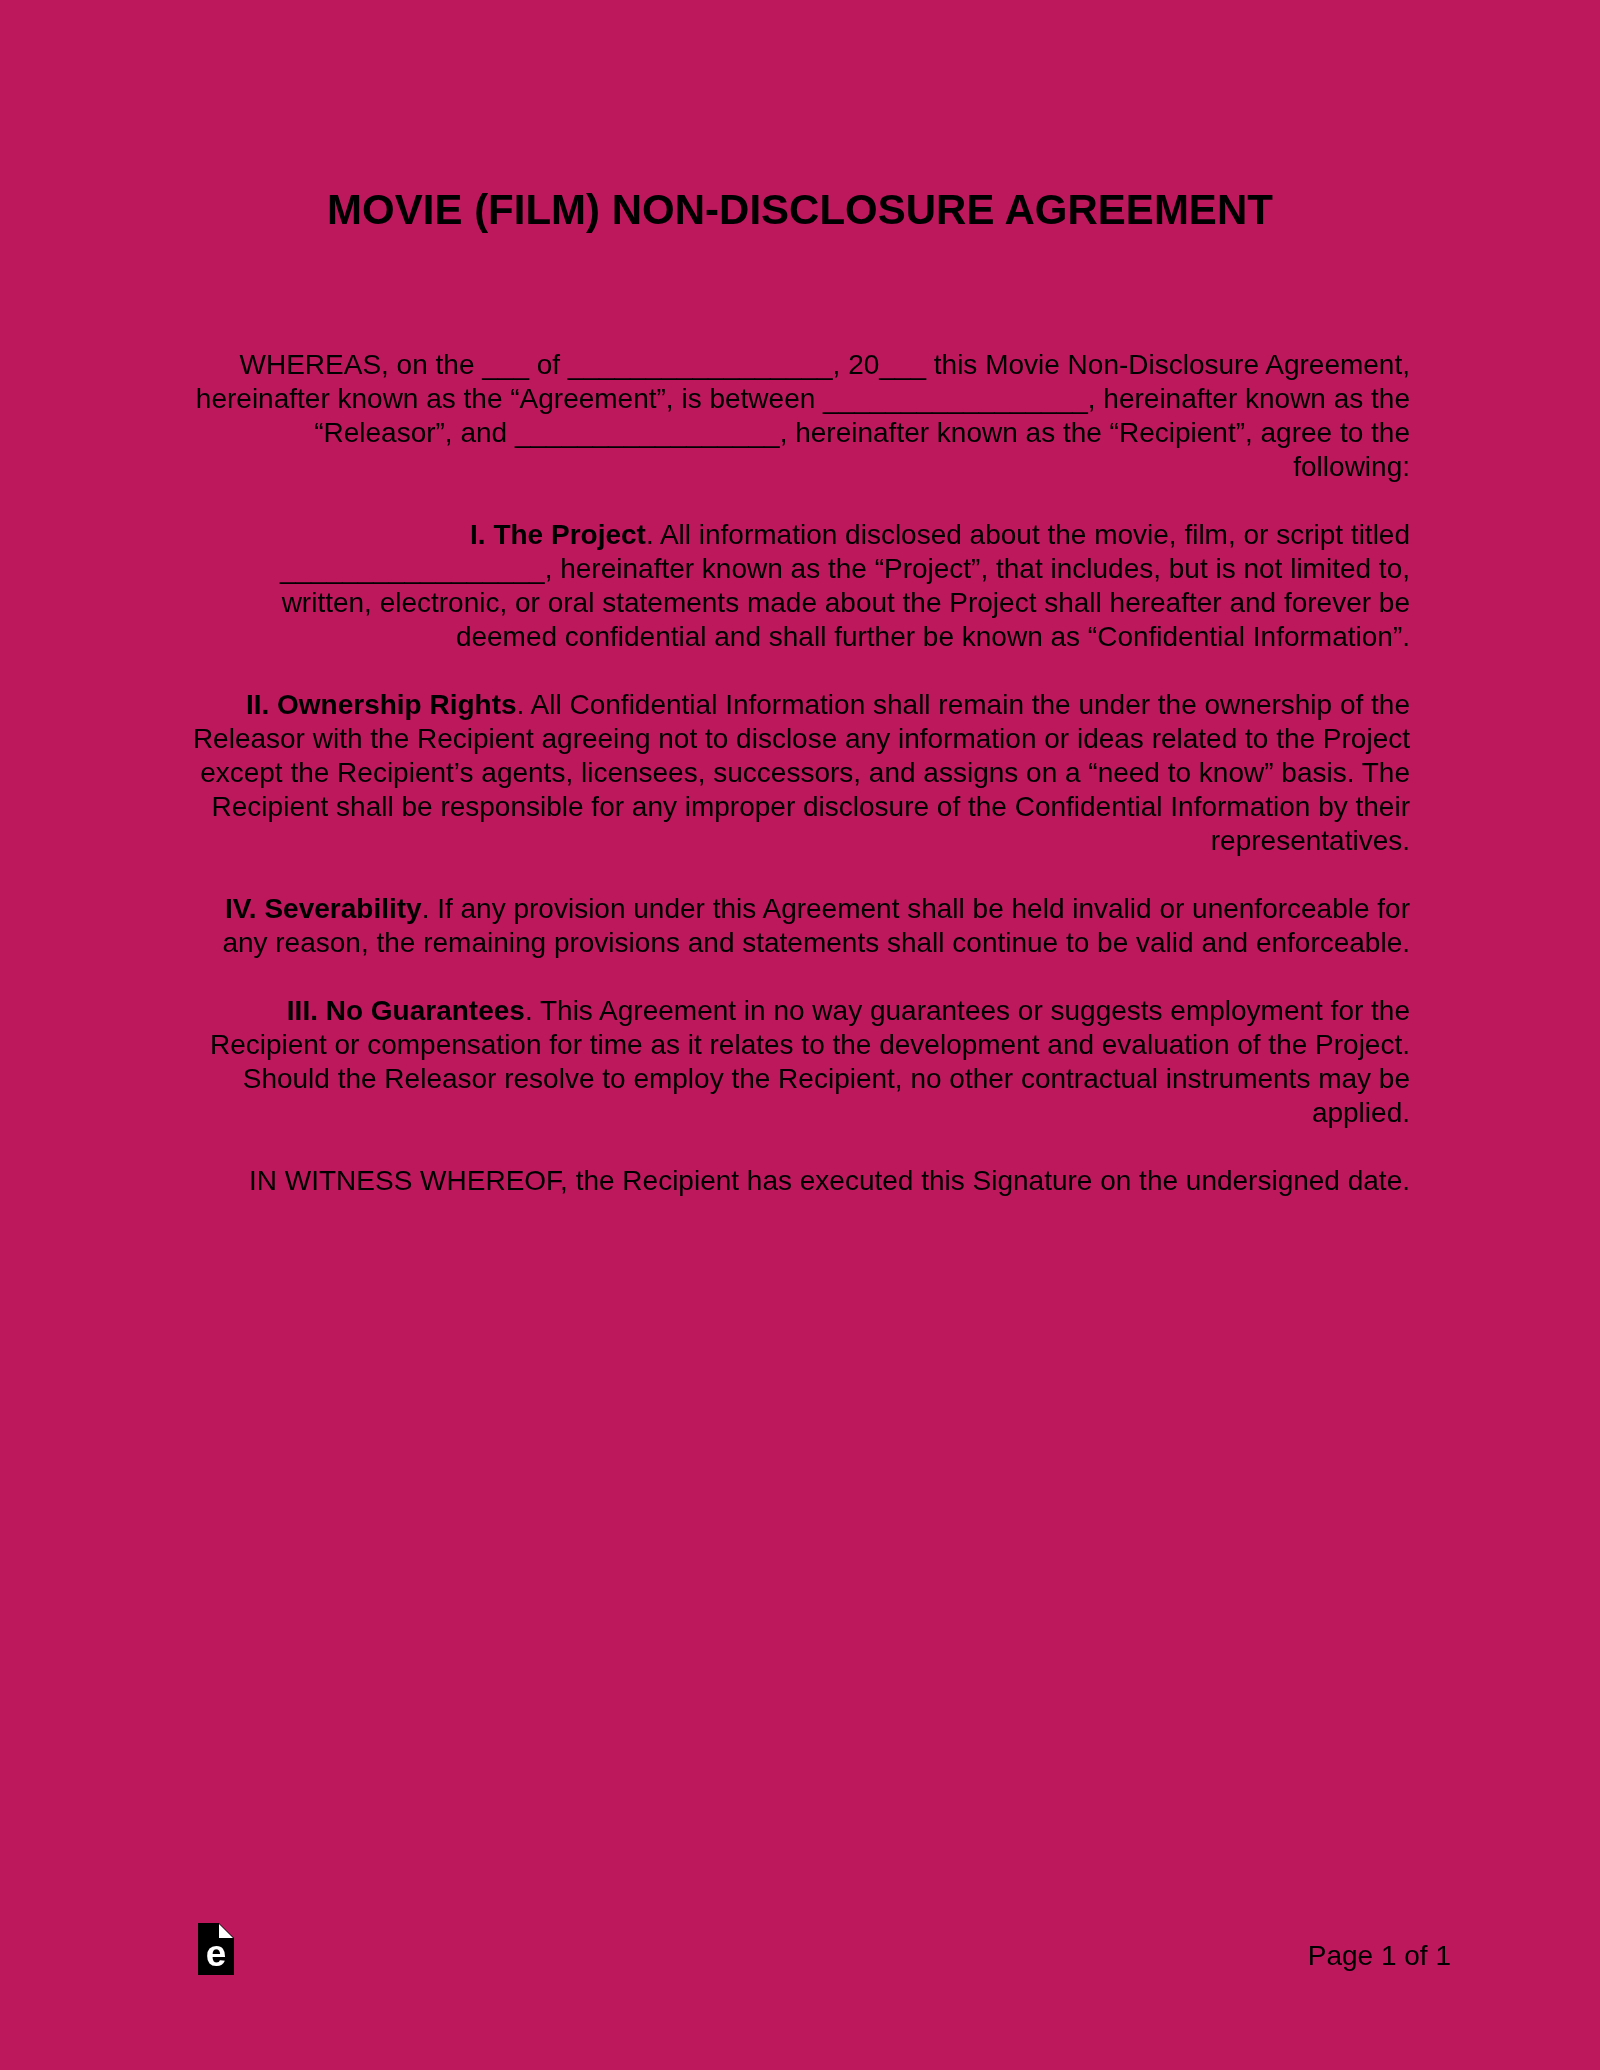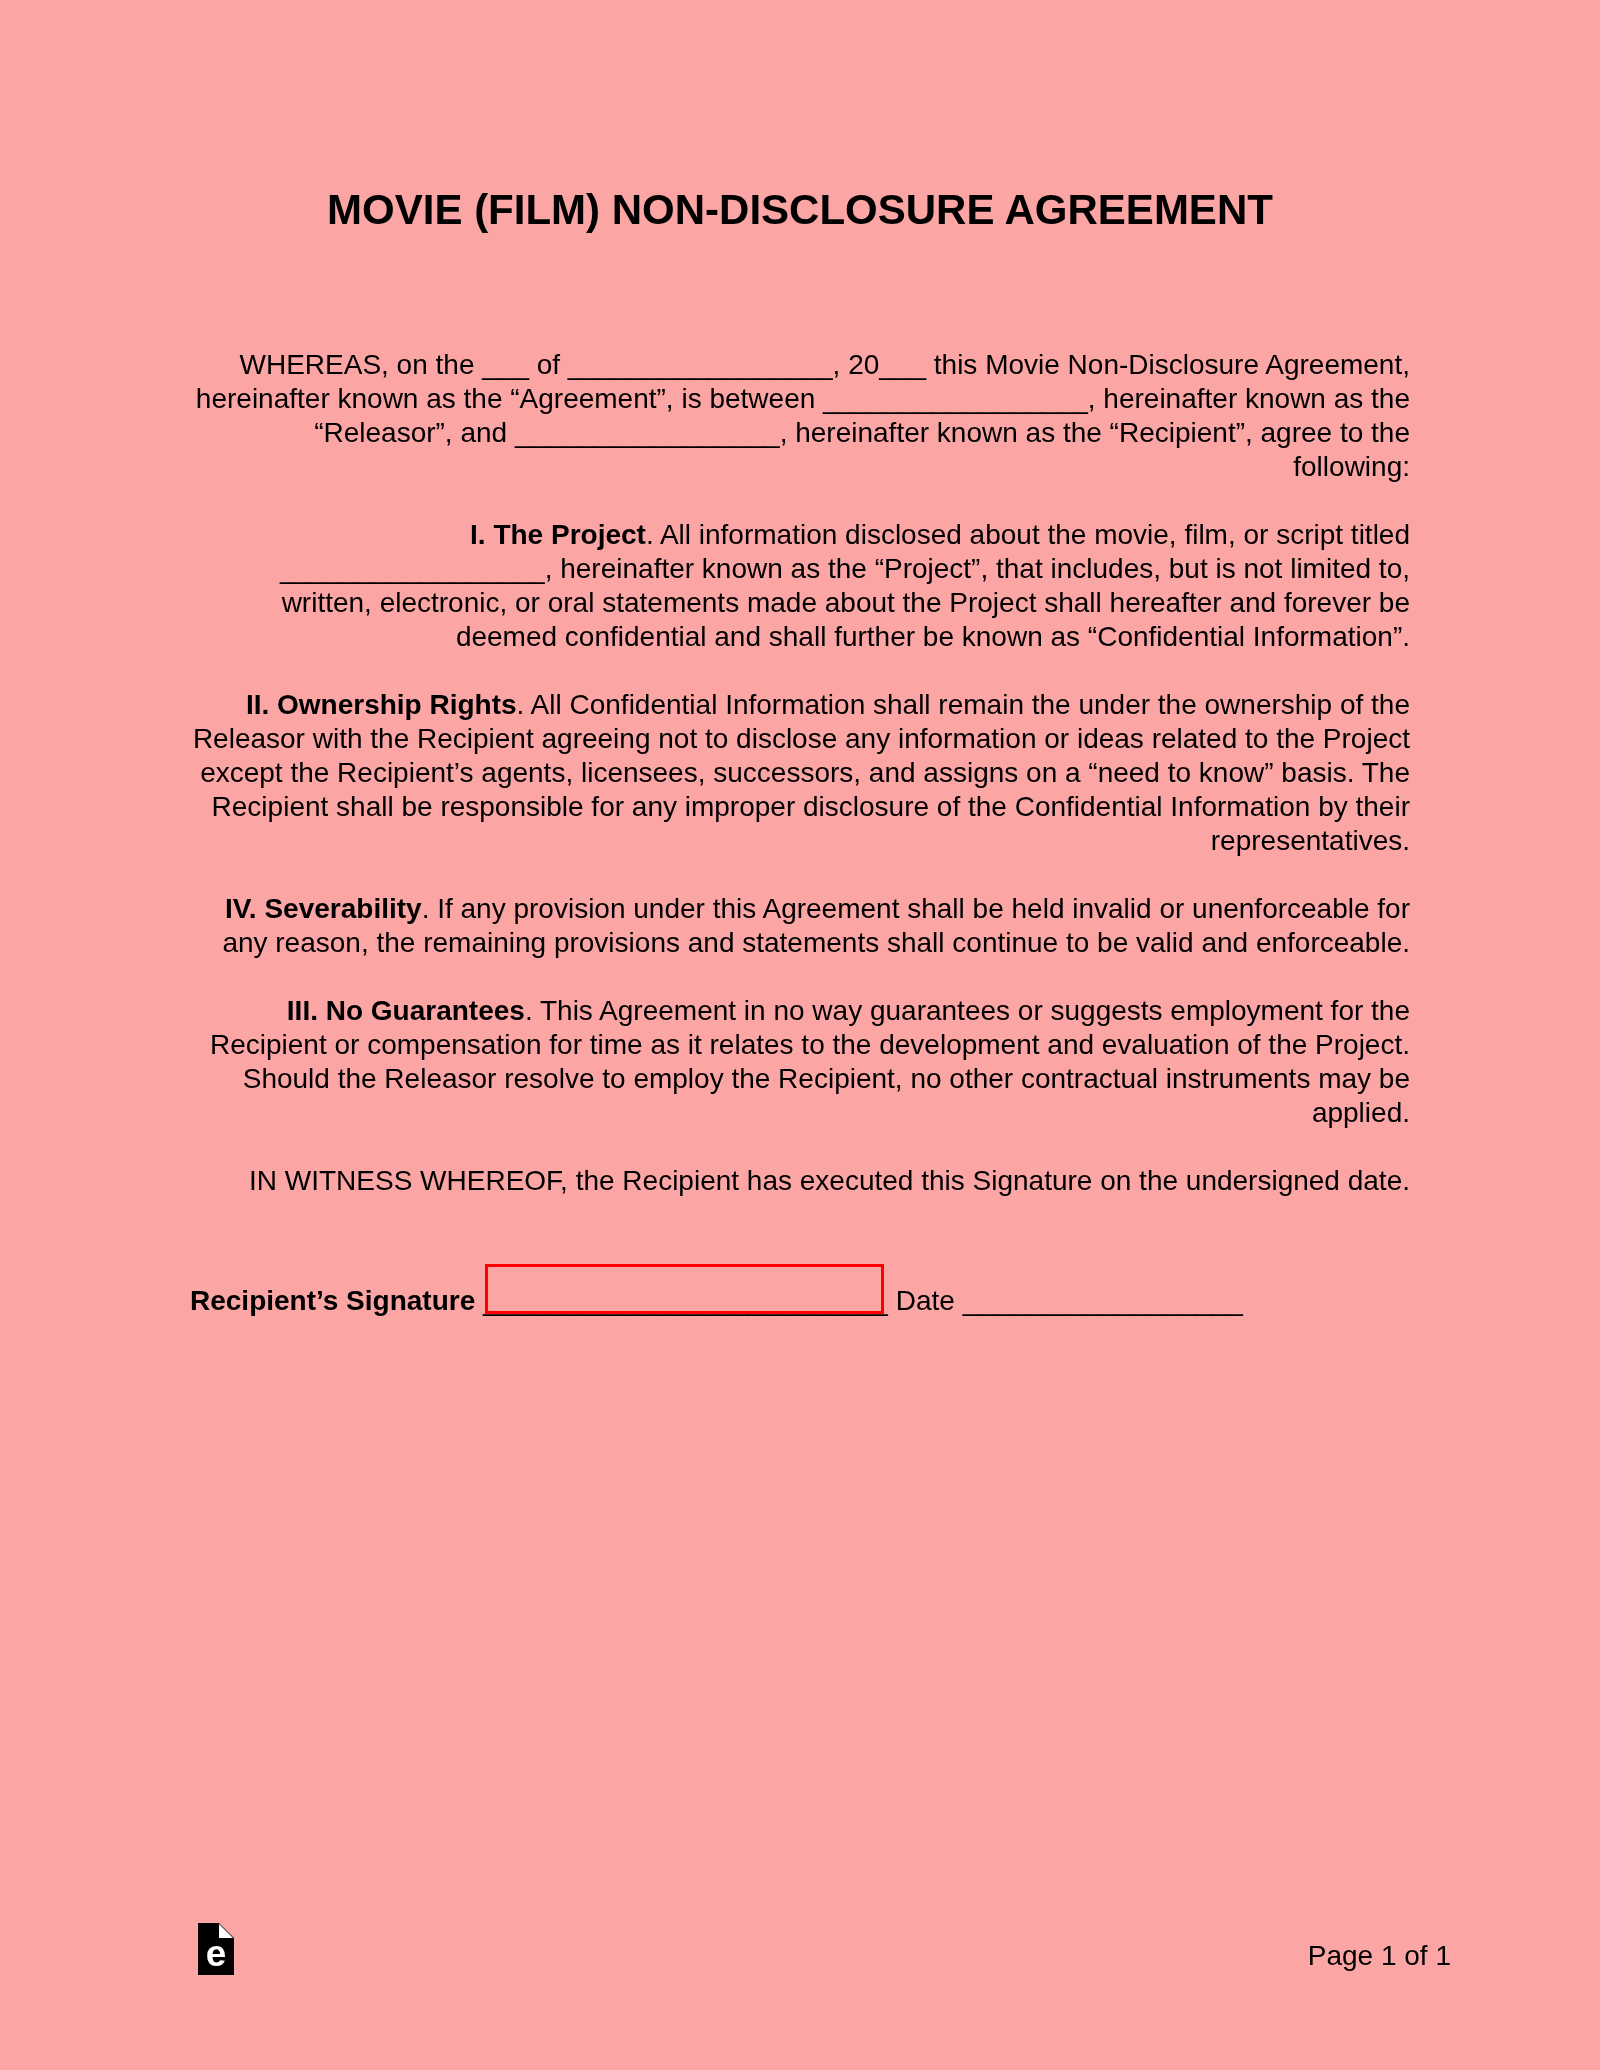--- a/index.html
+++ b/index.html
@@ -1,20 +1,20 @@
 <!DOCTYPE html>
 <html><head>
 <meta charset="utf-8">
 <style>
   html, body { margin: 0; padding: 0; background: #ffffff; }
   .page {
     position: relative;
     width: 1600px;
     height: 2070px;
-    background: #fca5a5;
+    background: #be185d;
     box-sizing: border-box;
     padding: 186px 190px 0 190px;
     font-family: "Liberation Sans", "DejaVu Sans", sans-serif;
     font-size: 28px;
     line-height: 34px;
     color: #000000;
     overflow: hidden;
   }
   h1.doc-title {
     margin: 0 0 114px 0;
@@ -94,21 +94,20 @@
   <p class="para"><strong class="sec-head">I. The Project</strong><span>. All information disclosed about the movie, film, or script titled _________________, hereinafter known as the “Project”, that includes, but is not limited to, written, electronic, or oral statements made about the Project shall hereafter and forever be deemed confidential and shall further be known as “Confidential Information”.</span></p>
 
   <p class="para"><strong class="sec-head">II. Ownership Rights</strong><span>. All Confidential Information shall remain the under the ownership of the Releasor with the Recipient agreeing not to disclose any information or ideas related to the Project except the Recipient’s agents, licensees, successors, and assigns on a “need to know” basis. The Recipient shall be responsible for any improper disclosure of the Confidential Information by their representatives.</span></p>
 
   <p class="para"><strong class="sec-head">IV. Severability</strong><span>. If any provision under this Agreement shall be held invalid or unenforceable for any reason, the remaining provisions and statements shall continue to be valid and enforceable.</span></p>
 
   <p class="para"><strong class="sec-head">III. No Guarantees</strong><span>. This Agreement in no way guarantees or suggests employment for the Recipient or compensation for time as it relates to the development and evaluation of the Project. Should the Releasor resolve to employ the Recipient, no other contractual instruments may be applied.</span></p>
 
   <p class="para">IN WITNESS WHEREOF, the Recipient has executed this Signature on the undersigned date.</p>
 
-  <p class="sig-row"><strong>Recipient’s Signature</strong> <span class="blank-wrap"><span class="redbox" style="border-color: rgb(255, 0, 0);"></span><span>__________________________</span></span> <span>Date</span> <span>__________________</span></p>
 
 
   <div class="footer-logo">
     <span class="fold"></span>
     <span class="logo-letter">e</span>
   </div>
 
   <div class="page-number">Page 1 of 1</div>
 
 </div>

